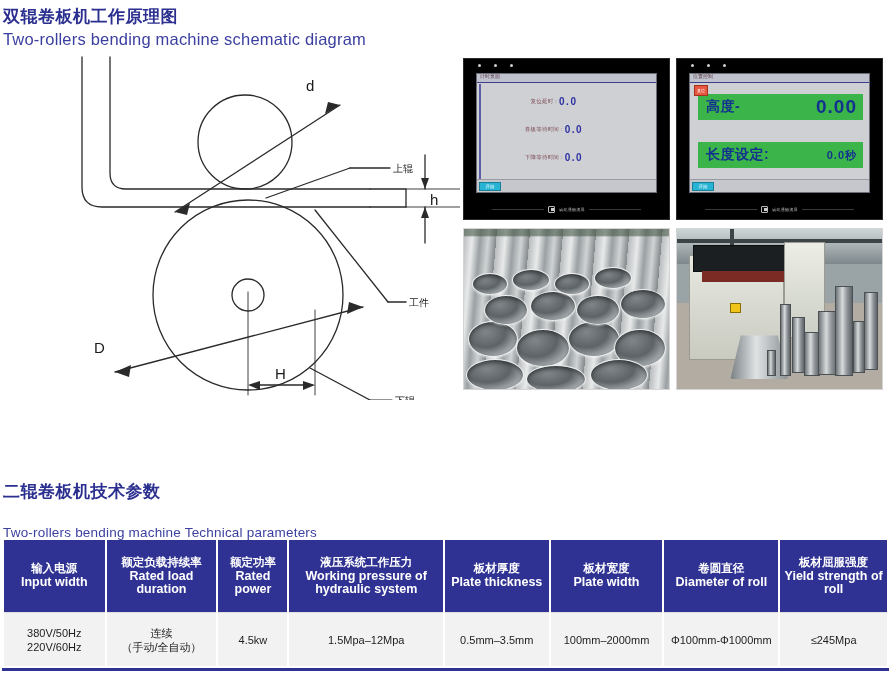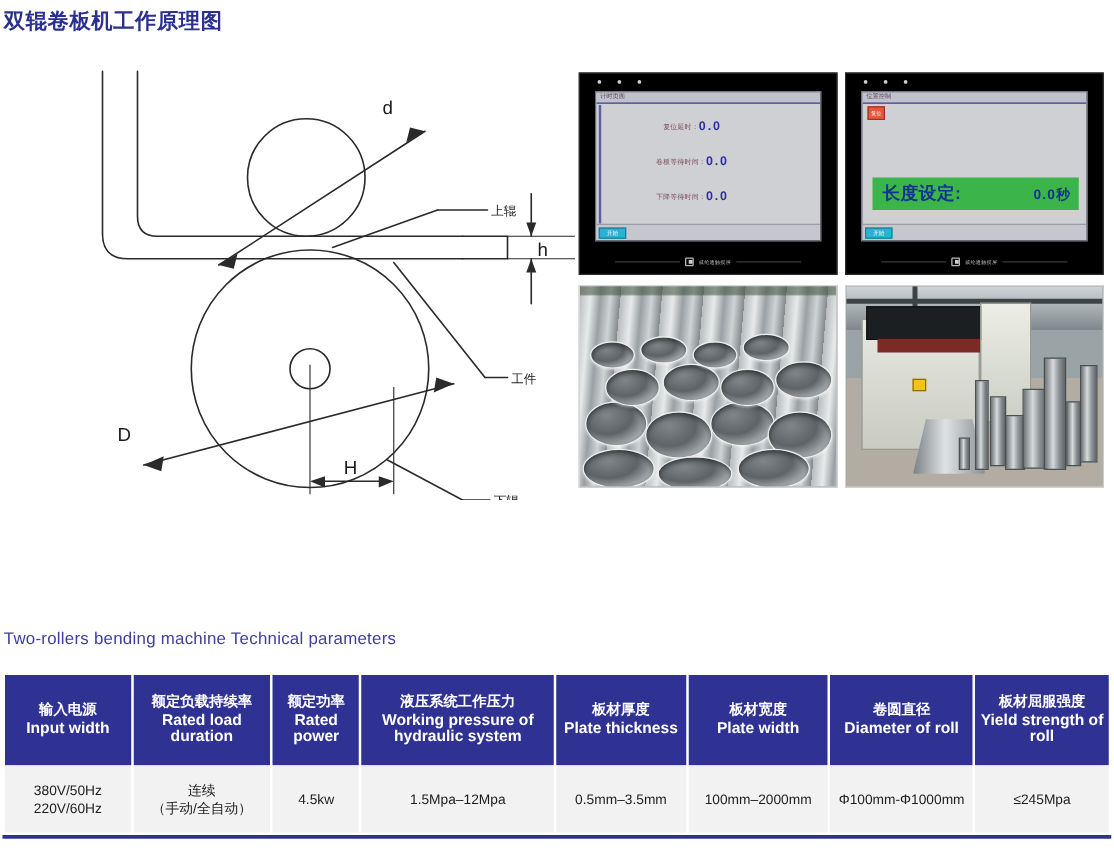--- a/index.html
+++ b/index.html
@@ -226,20 +226,21 @@
     background: #2f3293;
   }
 </style>
 </head>
 <body>
 
 <div class="page">
 
   <div id="title-block">
     <div class="head-cn">双辊卷板机工作原理图</div>
+    <div class="head-en">Two-rollers bending machine schematic diagram</div>
   </div>
 
   <div id="schematic">
     <svg width="390" height="345" viewBox="0 0 390 345">
       <g fill="none" stroke="#2a2a2a" stroke-width="1.3" stroke-linecap="round">
 
         <path d="M12 2 L12 132 Q12 152 32 152 L300 152"></path>
 
         <path d="M40 2 L40 118 Q40 134 56 134 L300 134"></path>
 
@@ -348,20 +349,24 @@
           <span class="hmi-led"></span>
           <span class="hmi-led"></span>
           <span class="hmi-led"></span>
         </div>
         <div class="hmi-screen">
           <div class="hmi-titlebar">
             <span class="hmi-wintitle">位置控制</span>
           </div>
           <div class="hmi-body">
             <div class="h2-badge">复位</div>
+            <div class="h2-bar b1">
+              <span class="h2-key">高度-</span>
+              <span class="h2-val">0.00</span>
+            </div>
             <div class="h2-bar b2">
               <span class="h2-key">长度设定:</span>
               <span class="h2-val">0.0秒</span>
             </div>
           </div>
           <div class="hmi-taskbar">
             <div class="hmi-taskbtn">开始</div>
           </div>
         </div>
         <div class="hmi-brand">
@@ -412,20 +417,21 @@
         <div class="roll" style="left:69%; bottom:9%;  width:20px; height:64px;"></div>
         <div class="roll" style="left:77%; bottom:8%;  width:18px; height:90px;"></div>
         <div class="roll" style="left:86%; bottom:10%; width:12px; height:52px;"></div>
         <div class="roll" style="left:44%; bottom:8%;  width:9px;  height:26px;"></div>
         <div class="roll" style="left:91%; bottom:12%; width:14px; height:78px;"></div>
       </div>
     </div>
   </div>
 
   <div id="params-title-block">
+    <div class="head-cn">二辊卷板机技术参数</div>
     <div class="head-en">Two-rollers bending machine Technical parameters</div>
   </div>
 
   <table id="params-table">
     <colgroup>
       <col style="width:99px">
         <col style="width:108px">
         <col style="width:68px">
         <col style="width:151px">
       <col style="width:102px">

